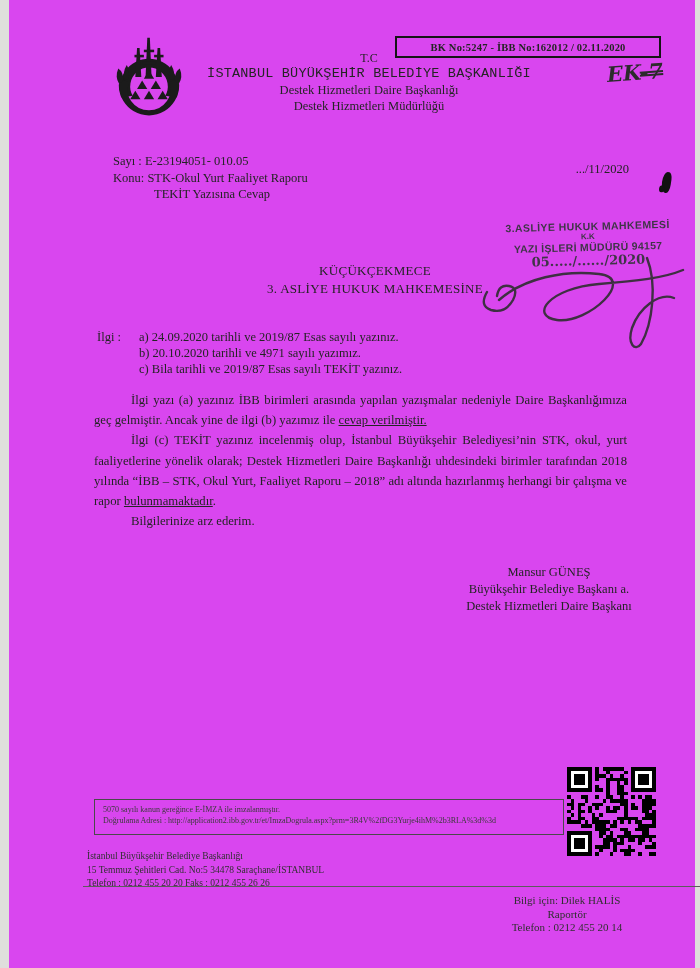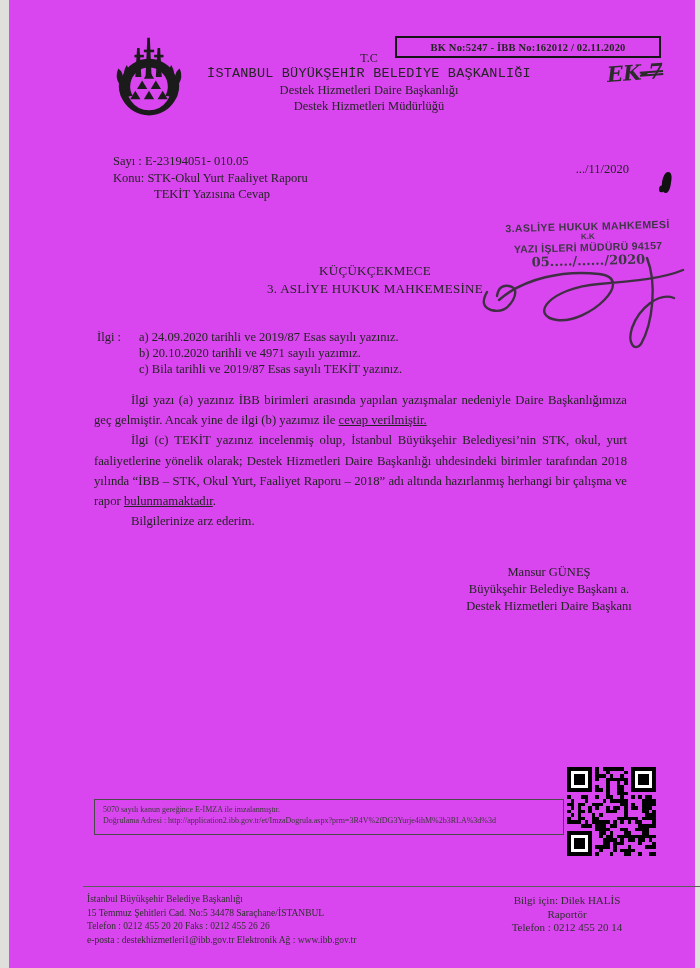--- a/index.html
+++ b/index.html
@@ -62,21 +62,21 @@
              font-size:12.5px;line-height:17px;}
 
   
   .eimza{left:85px;top:779px;width:452px;height:26px;border:1px solid #4a4a4a;
          padding:4px 8px;font-size:8px;line-height:11px;color:#3a3a3a;margin-top:20px;}
   .qr{left:558px;top:767px;width:89px;height:89px;}
   .qr svg{width:100%;height:100%;}
 
   
   .foot-rule{left:74px;top:886px;width:617px;border-top:1.5px solid #5c5c5c;}
-  .foot-left{left:78px;top:893px;font-size:9.5px;line-height:13.5px;color:#303030;}
+  .foot-left{left:78px;top:850px;font-size:9.5px;line-height:13.5px;color:#303030;}
   .foot-right{left:468px;top:894px;width:180px;text-align:center;
               font-size:11px;line-height:13.5px;color:#303030;}
 </style>
 </head>
 <body>
 
 <div class="page">
 
   <div class="abs logo">
     <svg viewBox="0 0 100 110" width="86" height="94">
@@ -414,21 +414,20 @@
         <rect x="0" y="18" width="7" height="7" fill="#000"></rect>
         <rect x="1" y="19" width="5" height="5" fill="#fff"></rect>
         <rect x="2" y="20" width="3" height="3" fill="#000"></rect>
       </svg></div>
 
   <div class="abs foot-rule"></div>
   <div class="abs foot-left">
     <div>İstanbul Büyükşehir Belediye Başkanlığı</div>
     <div>15 Temmuz Şehitleri  Cad. No:5 34478 Saraçhane/İSTANBUL</div>
     <div>Telefon : 0212 455 20 20    Faks : 0212 455 26 26</div>
-    <div>e-posta : destekhizmetleri1@ibb.gov.tr  Elektronik Ağ : www.ibb.gov.tr</div>
   </div>
   <div class="abs foot-right">
     <div>Bilgi için: Dilek HALİS</div>
     <div>Raportör</div>
     <div>Telefon :  0212 455 20 14</div>
   </div>
 
 </div>
 
 </body></html>

